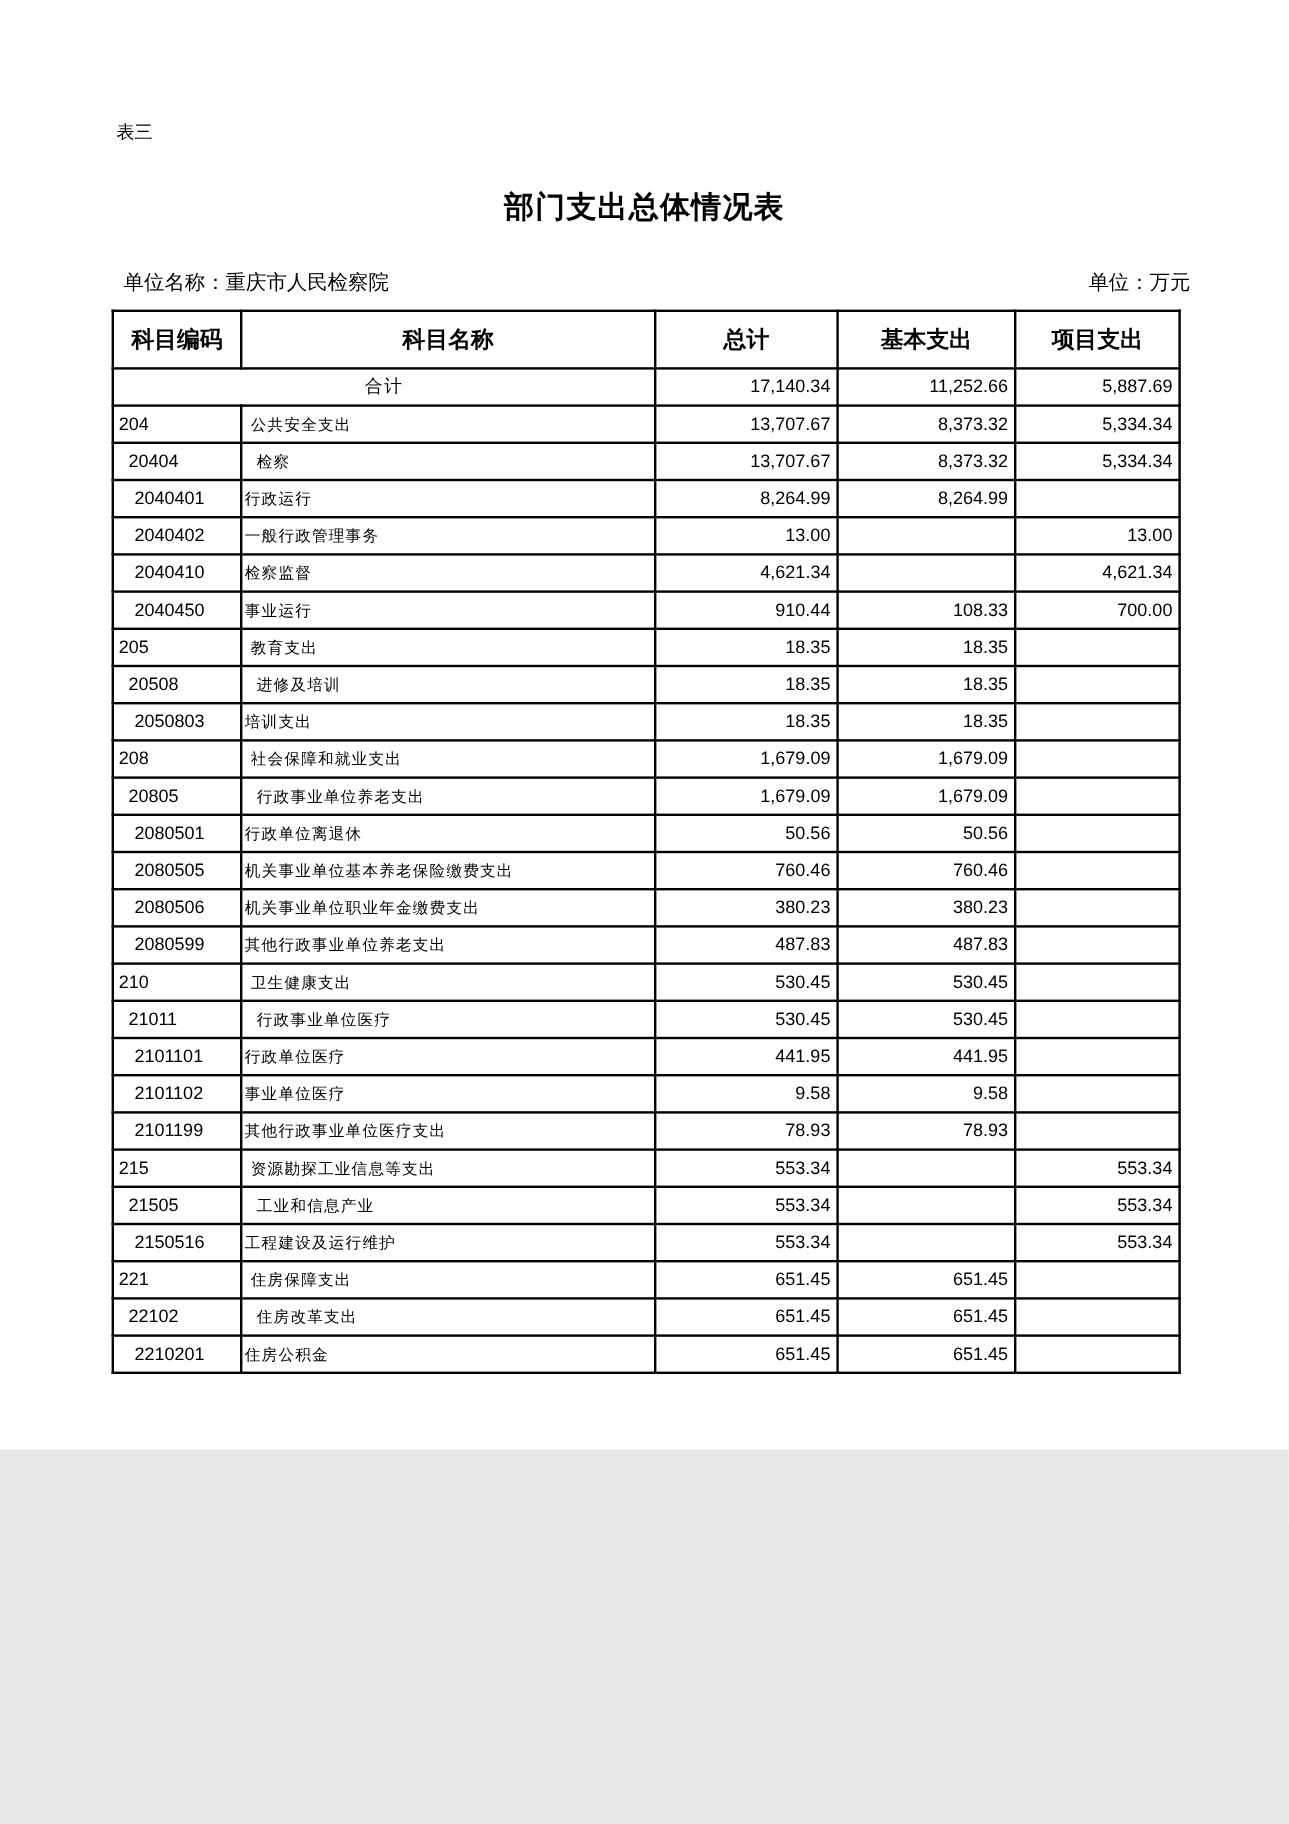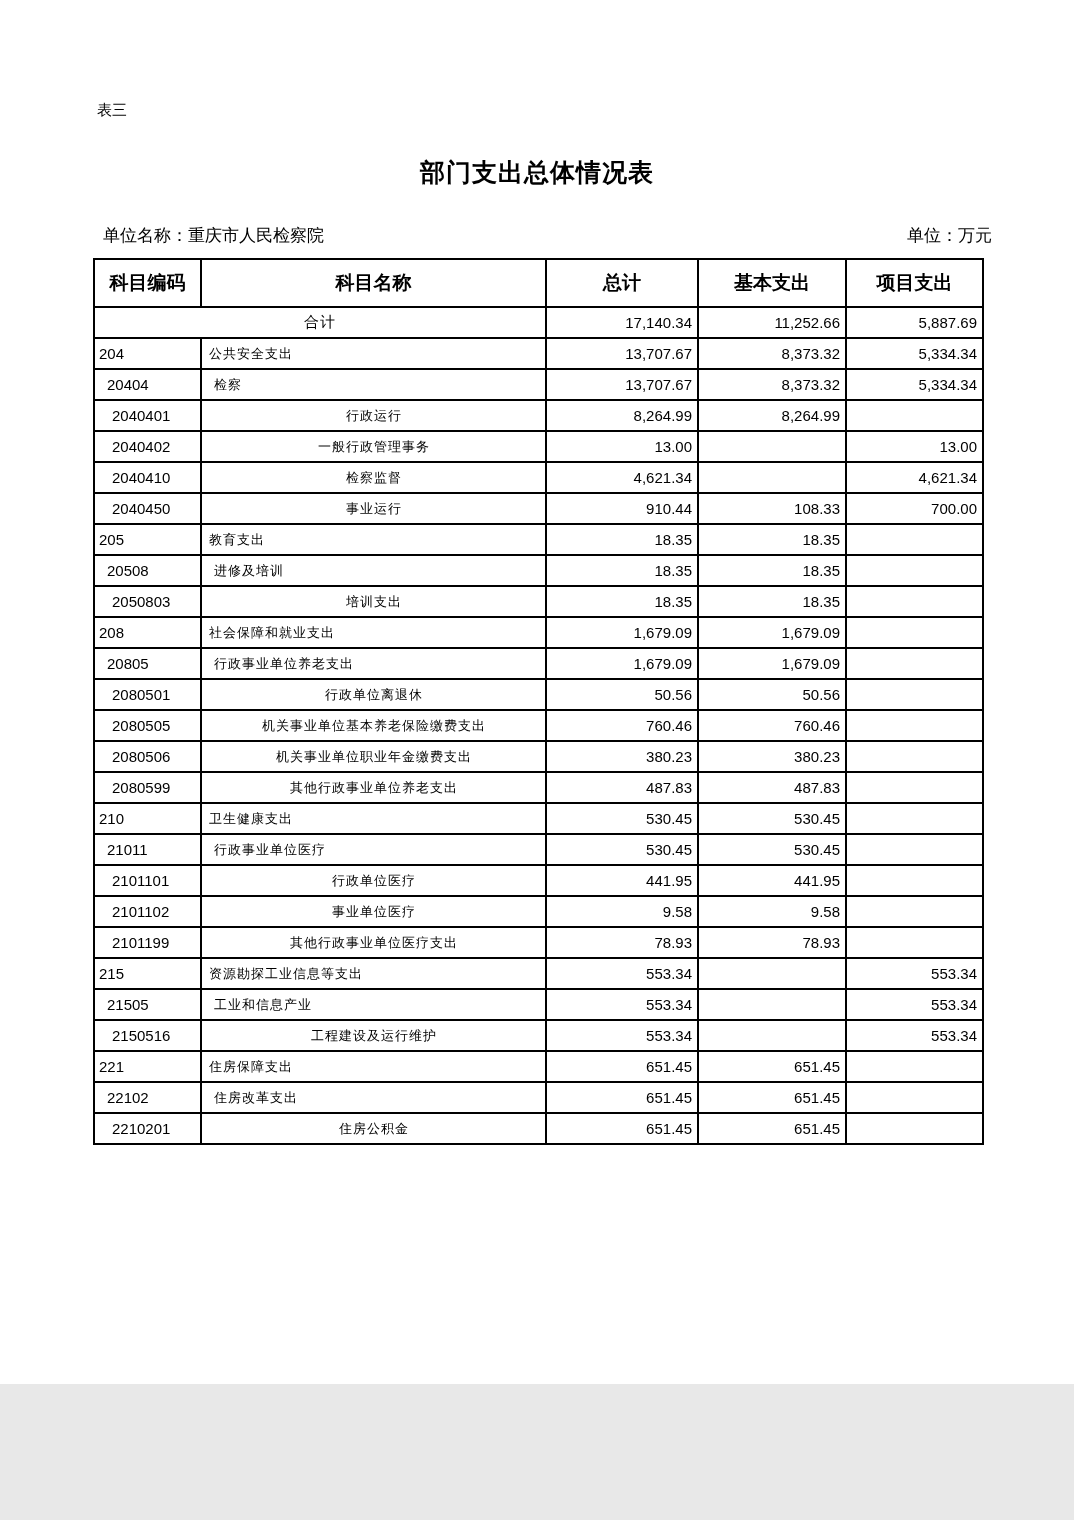--- a/index.html
+++ b/index.html
@@ -1,19 +1,19 @@
 <!DOCTYPE html>
 <html><head>
 <meta charset="utf-8">
 <style>
   html, body { margin: 0; padding: 0; background: #e8e8e8; }
   .sheet {
     position: relative;
     width: 1074px;
-    height: 1384px;
+    height: 1208px;
     margin: 0 auto;
     background: #ffffff;
     color: #000000;
     overflow: hidden;
   }
   .sheet-label {
     position: absolute;
     left: 97px;
     top: 101px;
     font-family: "Liberation Serif", "DejaVu Serif", serif;
@@ -86,21 +86,21 @@
     font-family: "Liberation Serif", "DejaVu Serif", serif;
     font-size: 15px;
     letter-spacing: 1px;
     text-align: center;
   }
   .lvl1.c-code { padding-left: 4px; }
   .lvl2.c-code { padding-left: 12px; margin-top: 47px; }
   .lvl3.c-code { padding-left: 17px; }
   .lvl1.c-name { padding-left: 7px; }
   .lvl2.c-name { padding-left: 12px; border-radius: 12px; }
-  .lvl3.c-name { padding-left: 2px; text-align: center; }
+  .lvl3.c-name { padding-left: 2px; }
 </style>
 </head>
 <body>
 
 <div class="sheet">
 
   <div class="sheet-label">表三</div>
 
   <h1 class="doc-title">部门支出总体情况表</h1>
 

